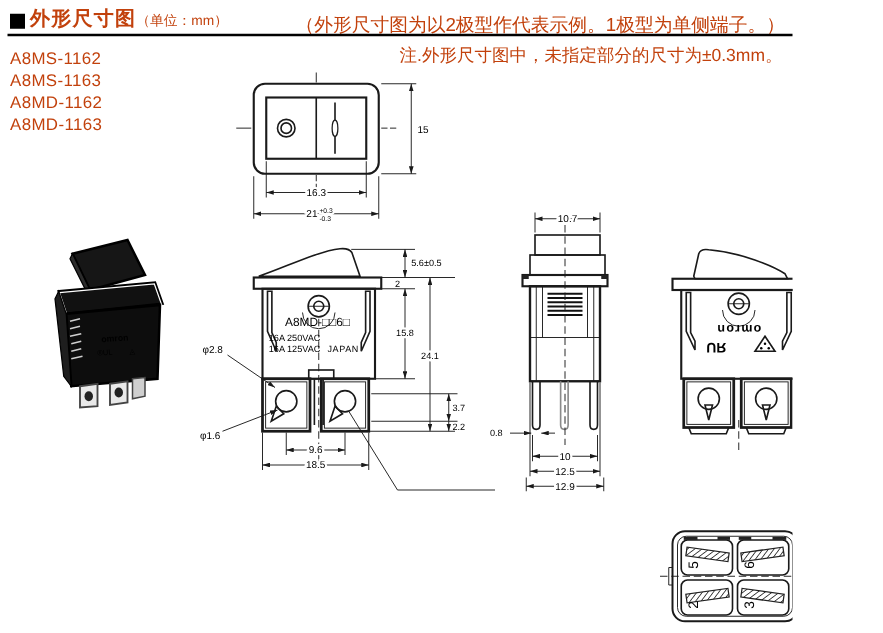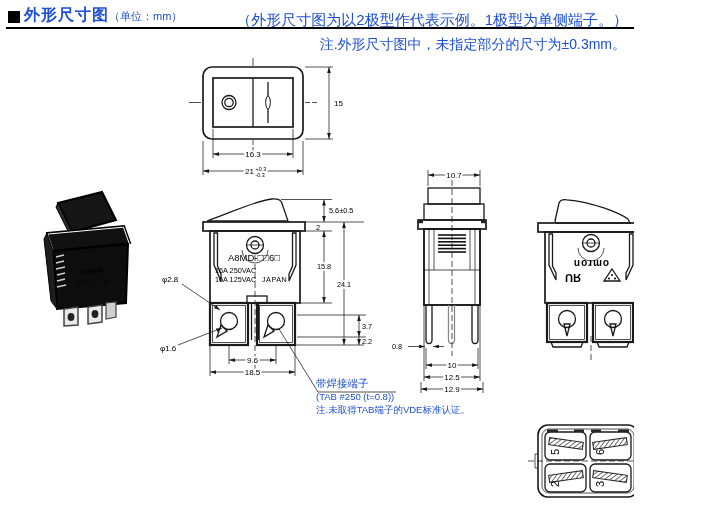--- a/index.html
+++ b/index.html
@@ -1,17 +1,17 @@
 <!DOCTYPE html>
 <html><head>
 <meta charset="utf-8">
 <style>
   html,body{margin:0;padding:0;background:#fff;}
   #page{position:relative;width:634px;height:506px;background:#fff;overflow:hidden;
-        font-family:"Liberation Sans",sans-serif;color:#1d4ed8;}
+        font-family:"Liberation Sans",sans-serif;color:#c2410c;}
   #titleRow .sq{position:absolute;left:8px;top:11px;width:12px;height:12px;background:#000;}
   #titleMain{position:absolute;left:24px;top:5px;font-size:16px;font-weight:bold;letter-spacing:1px;}
   #titleUnit{font-size:11px;font-weight:normal;letter-spacing:0;}
   #rule{position:absolute;left:6px;top:27px;width:694px;height:2px;background:#000;}
   #hdrNote{position:absolute;right:6px;top:11px;font-size:15px;}
   #tolNote{position:absolute;right:8px;top:36px;font-size:14px;}
   #models{position:absolute;left:8px;top:38px;font-size:13.5px;line-height:17.5px;letter-spacing:.3px;}
   svg{position:absolute;overflow:visible;}
   svg text{font-family:"Liberation Sans",sans-serif;fill:#000;}
   .dim{font-size:8px;}
@@ -31,20 +31,26 @@
 <div id="page">
 
   <div id="titleRow">
     <span class="sq"></span>
     <span id="titleMain"><span>外形尺寸图</span><span id="titleUnit">（单位：mm）</span></span>
     <span id="hdrNote">（外形尺寸图为以2极型作代表示例。1极型为单侧端子。）</span>
     <div id="rule"></div>
     <div id="tolNote">注.外形尺寸图中，未指定部分的尺寸为±0.3mm。</div>
   </div>
 
+  <div id="models">
+    <div>A8MS-1162</div>
+    <div>A8MS-1163</div>
+    <div>A8MD-1162</div>
+    <div>A8MD-1163</div>
+  </div>
 
   <svg style="left:20px;top:183px" width="128" height="142" viewBox="0 0 128 142">
     <g>
       <polygon points="38,20 82,9 96,37 52,49" fill="#161616" stroke="#000" stroke-width="2"></polygon>
       <polygon points="38,20 52,49 50,52 36,24" fill="#2c2c2c" stroke="#000"></polygon>
       <polygon points="27,50 104,43 110,60 33,68" fill="#111" stroke="#000" stroke-width="2"></polygon>
       <polygon points="27,50 104,43 110,60 33,68" fill="none" stroke="#fff" stroke-width="1" transform="translate(0,1) scale(.985)" transform-origin="68 55"></polygon>
       <polygon points="33,68 108,61 106,120 37,126" fill="#0d0d0d" stroke="#000" stroke-width="2"></polygon>
       <polygon points="27,50 33,68 37,126 31,118 24,56" fill="#1e1e1e" stroke="#000"></polygon>
       <g stroke="#cfcfcf" stroke-width="1.4">
@@ -166,25 +172,20 @@
       <line class="ln thin" x1="52" y1="184" x2="137" y2="184" marker-start="url(#aF)" marker-end="url(#aF)"></line>
       <text class="dim lbl" x="94.5" y="186.8" text-anchor="middle">18.5</text>
       <text class="dim" x="4" y="94">φ2.8</text>
       <line class="ln thin" x1="24" y1="96" x2="62" y2="122" marker-end="url(#aF)"></line>
       <text class="dim" x="2" y="163">φ1.6</text>
       <line class="ln thin" x1="20" y1="157" x2="64" y2="140" marker-end="url(#aF)"></line>
       <path class="ln thin" d="M121,141 L160,204 L238,204"></path>
     </g>
   </svg>
 
-  <div id="solderNote">
-    <div class="s1">带焊接端子</div>
-    <div class="s2">(TAB #250 (t=0.8))</div>
-    <div class="s3">注.未取得TAB端子的VDE标准认证。</div>
-  </div>
 
   <svg style="left:388px;top:160px" width="128" height="248" viewBox="0 0 128 248">
     <defs>
       <marker id="aS" viewBox="0 0 8 5" markerWidth="8" markerHeight="5" refX="8" refY="2.5" orient="auto-start-reverse">
         <path d="M0,0 L8,2.5 L0,5 Z" fill="#1a1a1a"></path>
       </marker>
     </defs>
     <g>
       <rect class="ln med" x="40" y="28" width="52" height="16" fill="#fff"></rect>
       <rect class="ln med" x="36" y="44" width="60" height="16" fill="#fff"></rect>

